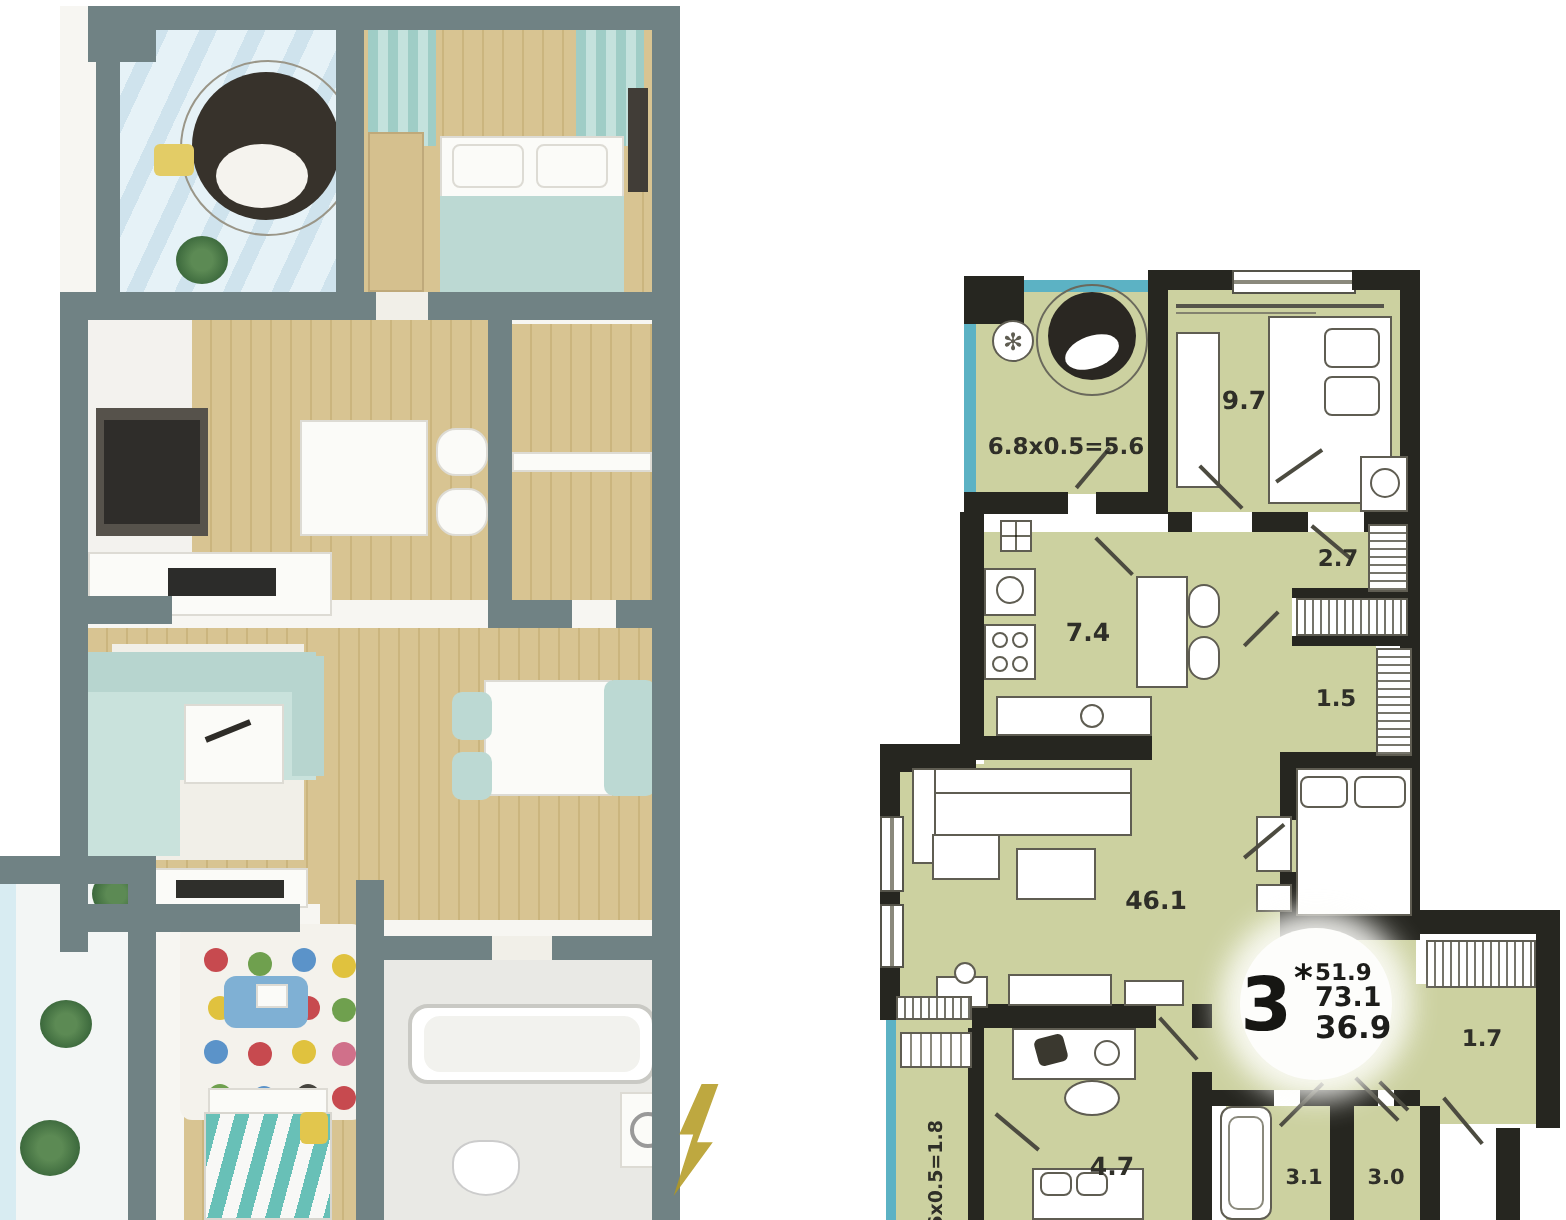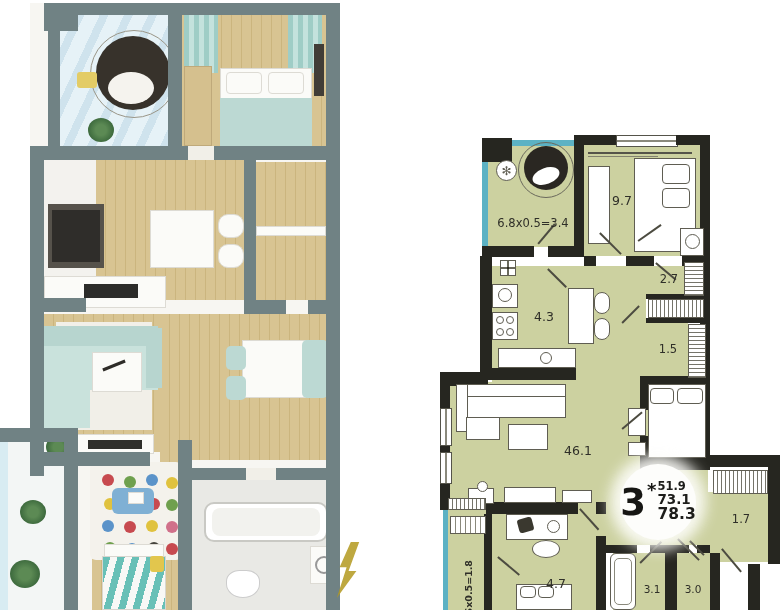--- a/index.html
+++ b/index.html
@@ -10,21 +10,21 @@
   .rm{position:absolute;background:#ccd1a0;}
   .w{position:absolute;background:#262620;}
   .teal{position:absolute;background:#5cb2c4;}
   .winW{position:absolute;background:linear-gradient(180deg,#fff 0 40%,#8a897c 40% 60%,#fff 60%);border:1px solid #55544a;}
   .winWv{position:absolute;background:linear-gradient(90deg,#fff 0 40%,#8a897c 40% 60%,#fff 60%);border:1px solid #55544a;}
   .fur{position:absolute;background:#ffffff;border:1px solid #5f5d52;box-sizing:border-box;}
   .furn{position:absolute;background:#ffffff;border:1px solid #5f5d52;box-sizing:border-box;border-radius:4px;}
   .hatchH{position:absolute;background:repeating-linear-gradient(180deg,#ffffff 0 3px,#75746a 3px 4px);border:1px solid #5f5d52;box-sizing:border-box;}
   .hatchV{position:absolute;background:repeating-linear-gradient(90deg,#ffffff 0 3px,#75746a 3px 4px);border:1px solid #5f5d52;box-sizing:border-box;}
   .door{position:absolute;height:1.6px;background:#4c4b40;transform-origin:0 50%;}
-  .lbl{position:absolute;transform:translate(-50%,-50%);font-weight:normal;color:#2f2f28;white-space:nowrap;}
+  .lbl{position:absolute;transform:translate(-50%,-50%);font-weight:bold;color:#2f2f28;white-space:nowrap;}
   .lblv{position:absolute;writing-mode:vertical-rl;transform:rotate(180deg);font-weight:bold;color:#2f2f28;white-space:nowrap;}
   .circ{position:absolute;border:1.4px solid #5f5d52;border-radius:50%;box-sizing:border-box;background:#fff;}
   .badge{position:absolute;left:620px;top:464px;width:76px;height:76px;border-radius:50%;background:#fdfdfb;
          box-shadow:0 0 14px 10px rgba(253,253,250,.9);display:flex;align-items:center;justify-content:center;}
   .badge-num{font-size:37px;font-weight:bold;color:#161613;line-height:1;}
   .badge-star{font-size:18px;font-weight:bold;color:#161613;margin:-26px 1px 0 1px;}
   .badge-col{display:flex;flex-direction:column;align-items:flex-start;line-height:1.02;color:#1d1d1a;font-weight:bold;}
   .a1{font-size:11.5px;} .a2{font-size:13.5px;} .a3{font-size:15.5px;}
   
   .gw{position:absolute;background:#708284;}
@@ -268,35 +268,35 @@
     <div class="door" style="left:656px;top:262px;width:26px;transform:rotate(40deg);"></div>
     <div class="door" style="left:622px;top:322px;width:24px;transform:rotate(-45deg);"></div>
     <div class="door" style="left:622px;top:428px;width:26px;transform:rotate(-40deg);"></div>
     <div class="door" style="left:580px;top:508px;width:28px;transform:rotate(48deg);"></div>
     <div class="door" style="left:498px;top:556px;width:28px;transform:rotate(40deg);"></div>
     <div class="door" style="left:640px;top:562px;width:30px;transform:rotate(-45deg);"></div>
     <div class="door" style="left:678px;top:538px;width:30px;transform:rotate(45deg);"></div>
     <div class="door" style="left:690px;top:540px;width:20px;transform:rotate(45deg);"></div>
     <div class="door" style="left:722px;top:548px;width:30px;transform:rotate(50deg);"></div>
 
-    <div class="lbl" style="left:533px;top:223px;font-size:11.5px;">6.8x0.5=3.4</div>
+    <div class="lbl" style="left:533px;top:223px;font-size:11.5px;">6.8x0.5=5.6</div>
     <div class="lbl" style="left:622px;top:200px;font-size:12.5px;">9.7</div>
     <div class="lbl" style="left:669px;top:279px;font-size:11.5px;">2.7</div>
     <div class="lbl" style="left:668px;top:349px;font-size:11.5px;">1.5</div>
-    <div class="lbl" style="left:544px;top:316px;font-size:12.5px;">4.3</div>
+    <div class="lbl" style="left:544px;top:316px;font-size:12.5px;">7.4</div>
     <div class="lbl" style="left:578px;top:450px;font-size:12.5px;">46.1</div>
     <div class="lbl" style="left:741px;top:519px;font-size:11.5px;">1.7</div>
     <div class="lbl" style="left:556px;top:583px;font-size:12.5px;">4.7</div>
     <div class="lbl" style="left:652px;top:589px;font-size:10.5px;">3.1</div>
     <div class="lbl" style="left:693px;top:589px;font-size:10.5px;">3.0</div>
     <div class="lblv" style="left:463px;top:548px;height:70px;font-size:9.5px;">.6x0.5=1.8</div>
 
     <div class="badge">
       <div class="badge-num">3</div>
       <div class="badge-star">*</div>
       <div class="badge-col">
         <div class="a1">51.9</div>
         <div class="a2">73.1</div>
-        <div class="a3">78.3</div>
+        <div class="a3">36.9</div>
       </div>
     </div>
   </div>
 </div>
 
 </body></html>

